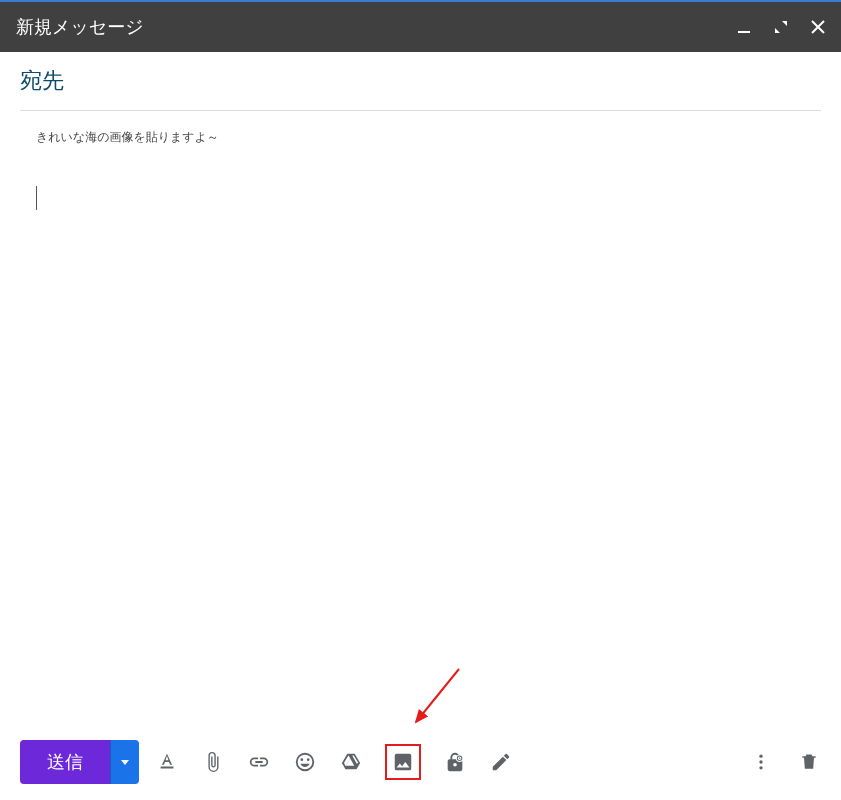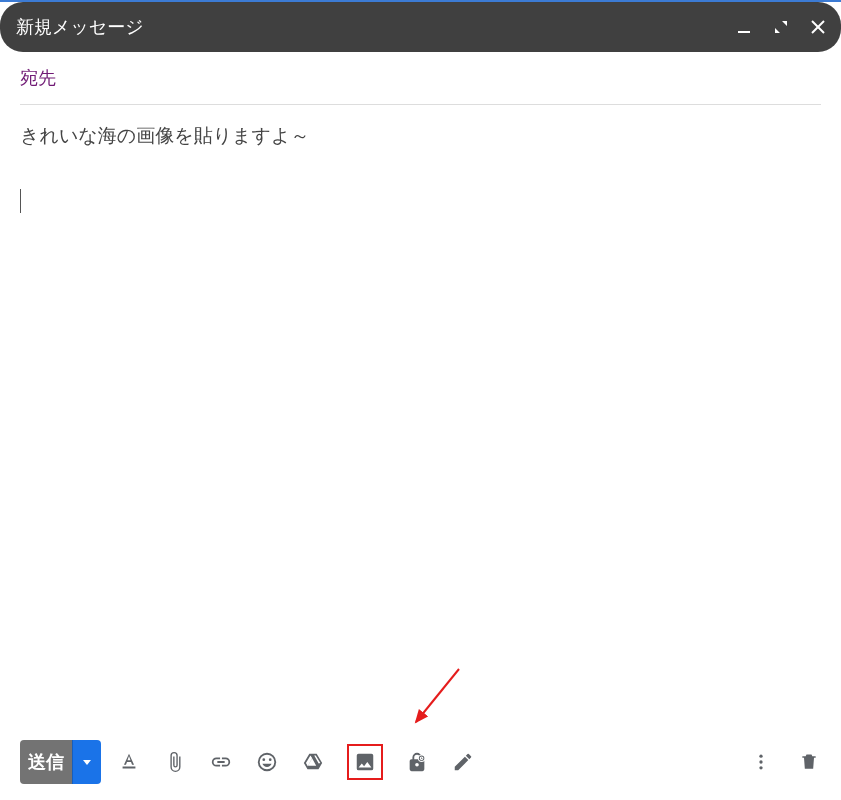--- a/index.html
+++ b/index.html
@@ -18,21 +18,20 @@
       border-top: 2px solid #3c7bd4;
     }
     .titlebar {
       background: #404040;
       color: #fff;
       display: flex;
       align-items: center;
       justify-content: space-between;
       padding: 12px 16px;
       height: 50px;
-      border-radius: 23px;
     }
     .titlebar-title {
       font-size: 18px;
       font-weight: 400;
     }
     .titlebar-actions {
       display: flex;
       align-items: center;
       gap: 22px;
     }
@@ -44,30 +43,31 @@
       justify-content: center;
     }
     .fields {
       padding: 0 20px;
     }
     .field-row {
       border-bottom: 1px solid #ddd;
       padding: 14px 0;
     }
     .field-label {
-      color: #701a75;
-      font-size: 18px;
+      color: #0c4a6e;
+      font-size: 22px;
       margin-top: 37px;
     }
     .body-area {
       flex: 1;
       padding: 18px 20px;
-      font-size: 19px;
+      font-size: 12px;
       color: #333;
       position: relative;
+      margin-left: 16px;
     }
     .body-text {
       color: #444;
       margin-bottom: 10px;
     }
     .cursor-line {
       height: 24px;
       width: 1px;
       background: #555;
       display: inline-block;
@@ -84,26 +84,26 @@
       display: flex;
       align-items: center;
       padding: 12px 20px 16px 20px;
       gap: 0;
     }
     .send-group {
       display: flex;
       margin-right: 16px;
     }
     .send-btn {
-      background: #737373;
+      background: #6d28d9;
       color: #fff;
       border: none;
       font-size: 18px;
-      font-weight: 700;
-      padding: 10px 8px;
+      font-weight: 400;
+      padding: 10px 27px;
       border-radius: 4px 0 0 4px;
       cursor: pointer;
     }
     .send-dropdown {
       background: #1a73e8;
       border: none;
       border-left: 1px solid rgba(0,0,0,0.18);
       color: #fff;
       padding: 10px 8px;
       border-radius: 0 4px 4px 0;

